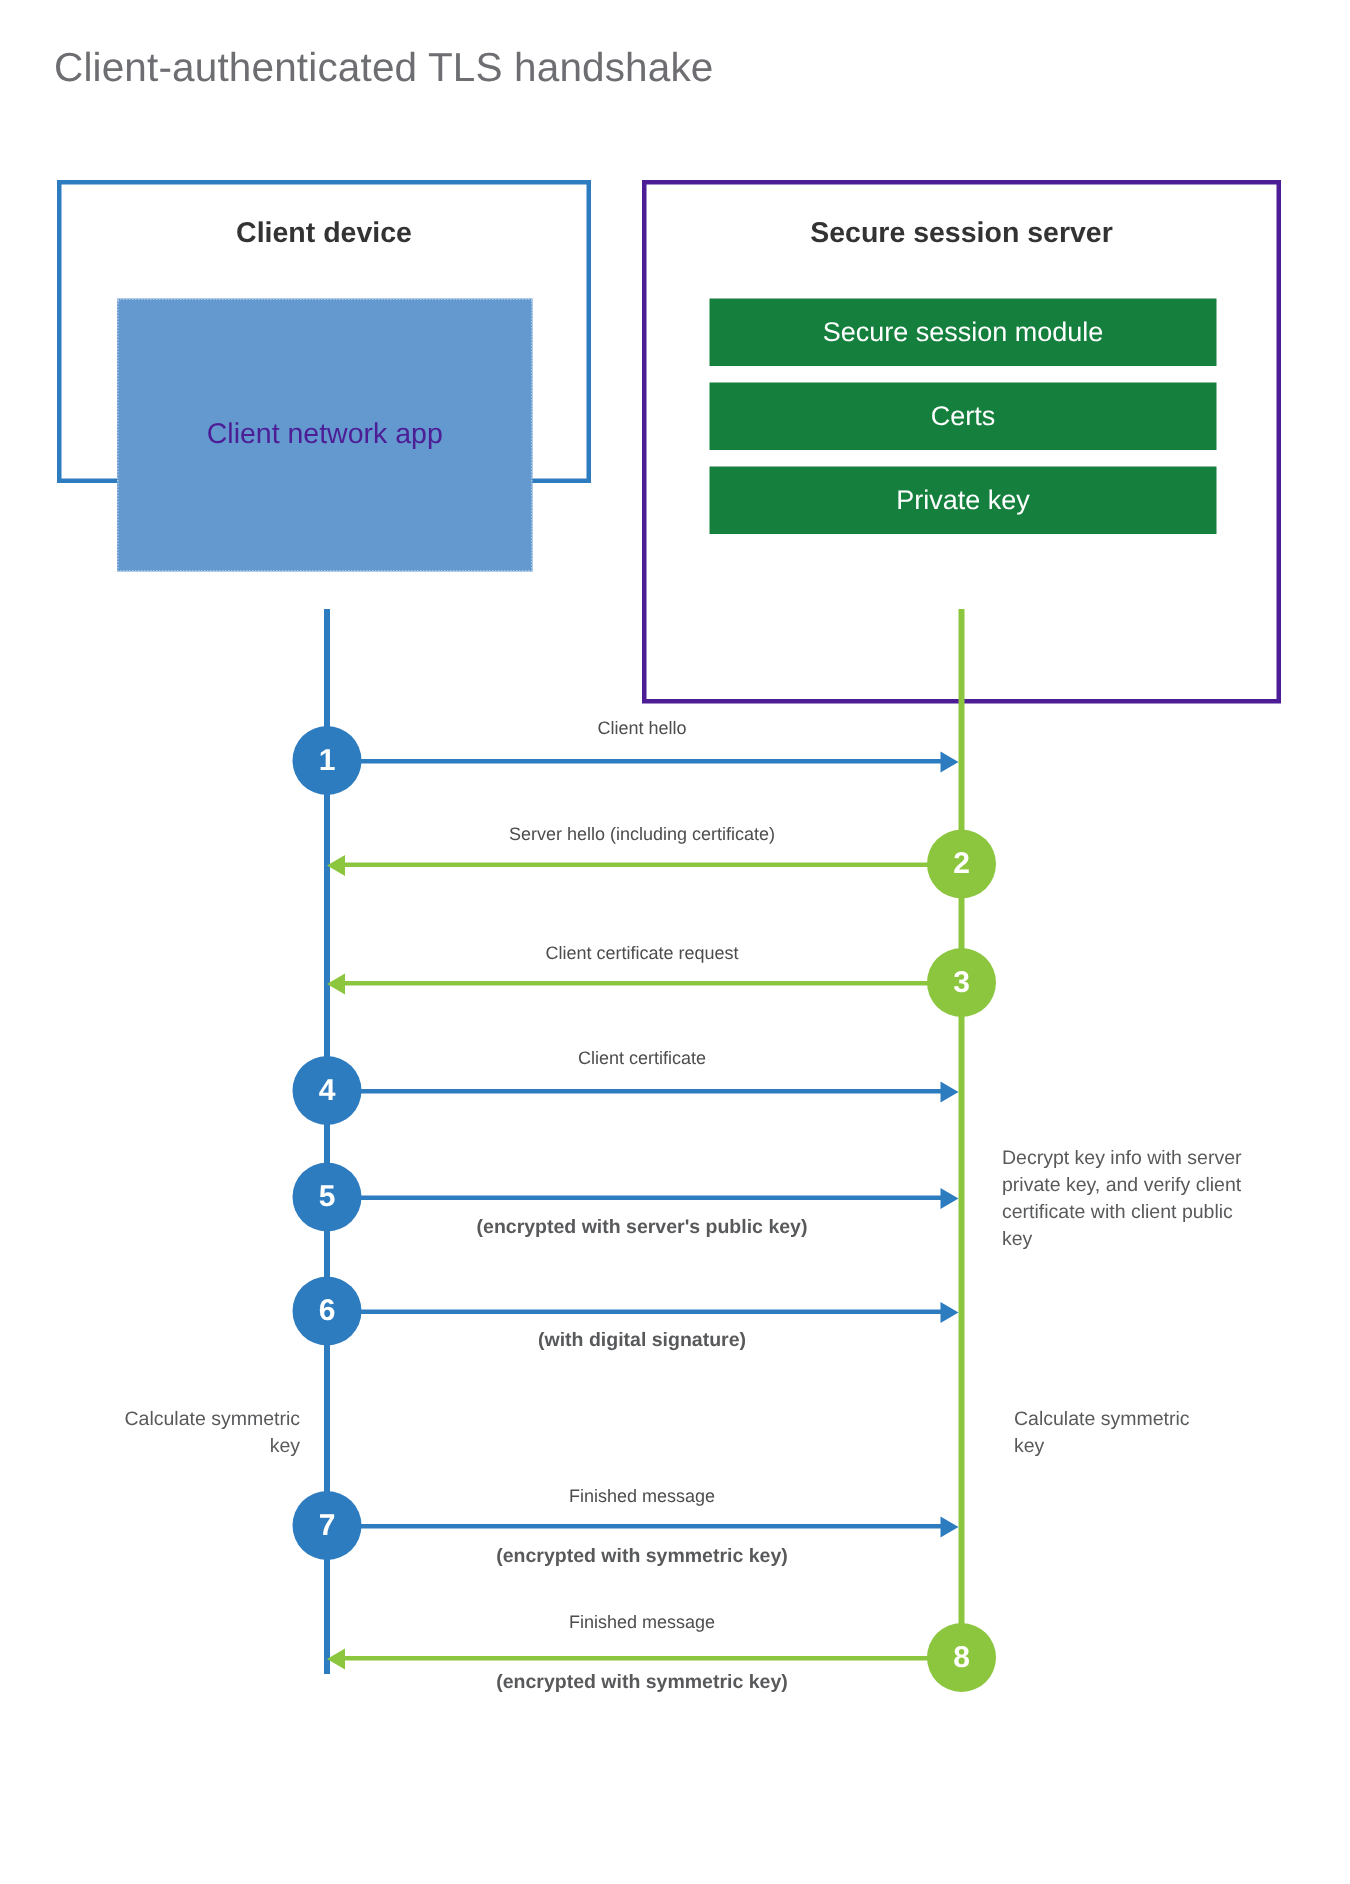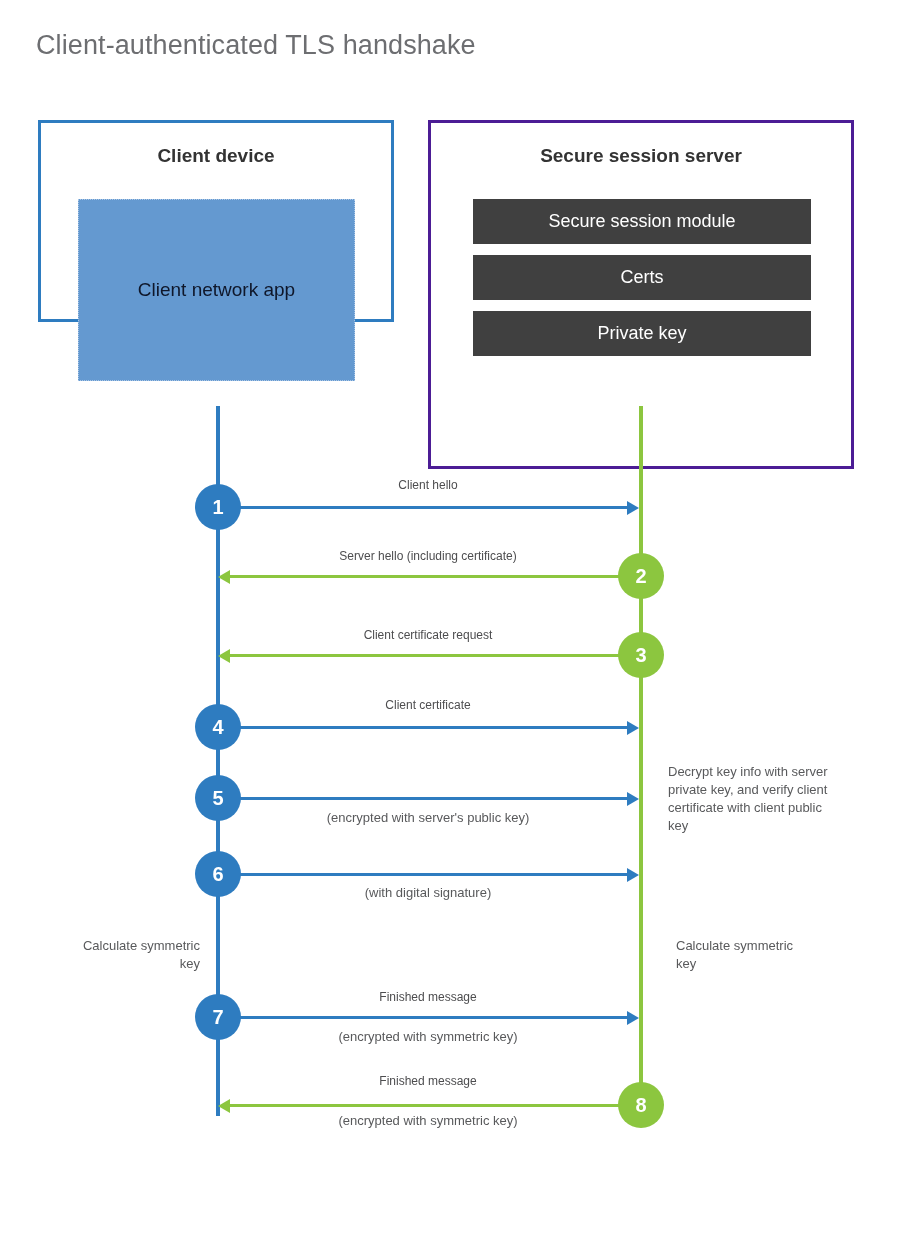--- a/index.html
+++ b/index.html
@@ -23,25 +23,25 @@
   .party-box.client{left:38px;top:120px;width:356px;height:202px;border:3px solid #2e7cc0;}
   .party-box.server{left:428px;top:120px;width:426px;height:349px;border:3px solid #4c1d95;}
   .party-title{
     position:absolute;left:0;right:0;top:22px;text-align:center;
     font-size:19px;font-weight:bold;color:#333333;
   }
   .client-app{
     position:absolute;left:37px;top:76px;width:277px;height:182px;
     background:#6499d0;border:1px dotted #a9c6e6;box-sizing:border-box;
     display:flex;align-items:center;justify-content:center;text-align:center;
-    color:#0f172a;font-size:19px;font-weight:300;line-height:1.3;
+    color:#4c1d95;font-size:19px;font-weight:300;line-height:1.3;
   }
   .server-modules{position:absolute;left:42px;top:76px;width:338px;}
   .module-bar{
-    height:45px;background:#404040;margin-bottom:11px;
+    height:45px;background:#15803d;margin-bottom:11px;
     display:flex;align-items:center;justify-content:center;
     color:#ffffff;font-size:18px;font-weight:300;
   }
   .module-bar:last-child{margin-bottom:16px;}
 
   
   .lifeline{position:absolute;width:4px;}
   .lifeline.client{left:216px;top:406px;height:710px;background:#2e7cc0;}
   .lifeline.server{left:639px;top:406px;height:700px;background:#8cc63f;}
 
@@ -63,21 +63,21 @@
   .arrow.to-right .head{right:-11px;border-left:12px solid #2e7cc0;}
   .arrow.to-left .head{left:-11px;border-right:12px solid #8cc63f;}
 
   
   .msg-label{
     position:absolute;text-align:center;white-space:nowrap;
     font-size:12px;color:#4d4d4f;font-weight:400;
   }
   .msg-sub{
     position:absolute;text-align:center;white-space:nowrap;
-    font-size:13px;color:#58595b;font-weight:400;
+    font-size:13px;color:#58595b;font-weight:700;
   }
 
   
   .side-note{
     position:absolute;font-size:13px;line-height:1.38;color:#58595b;
   }
   .side-note.left{text-align:right;}
   .side-note.right{text-align:left;}
 </style>
 </head>

